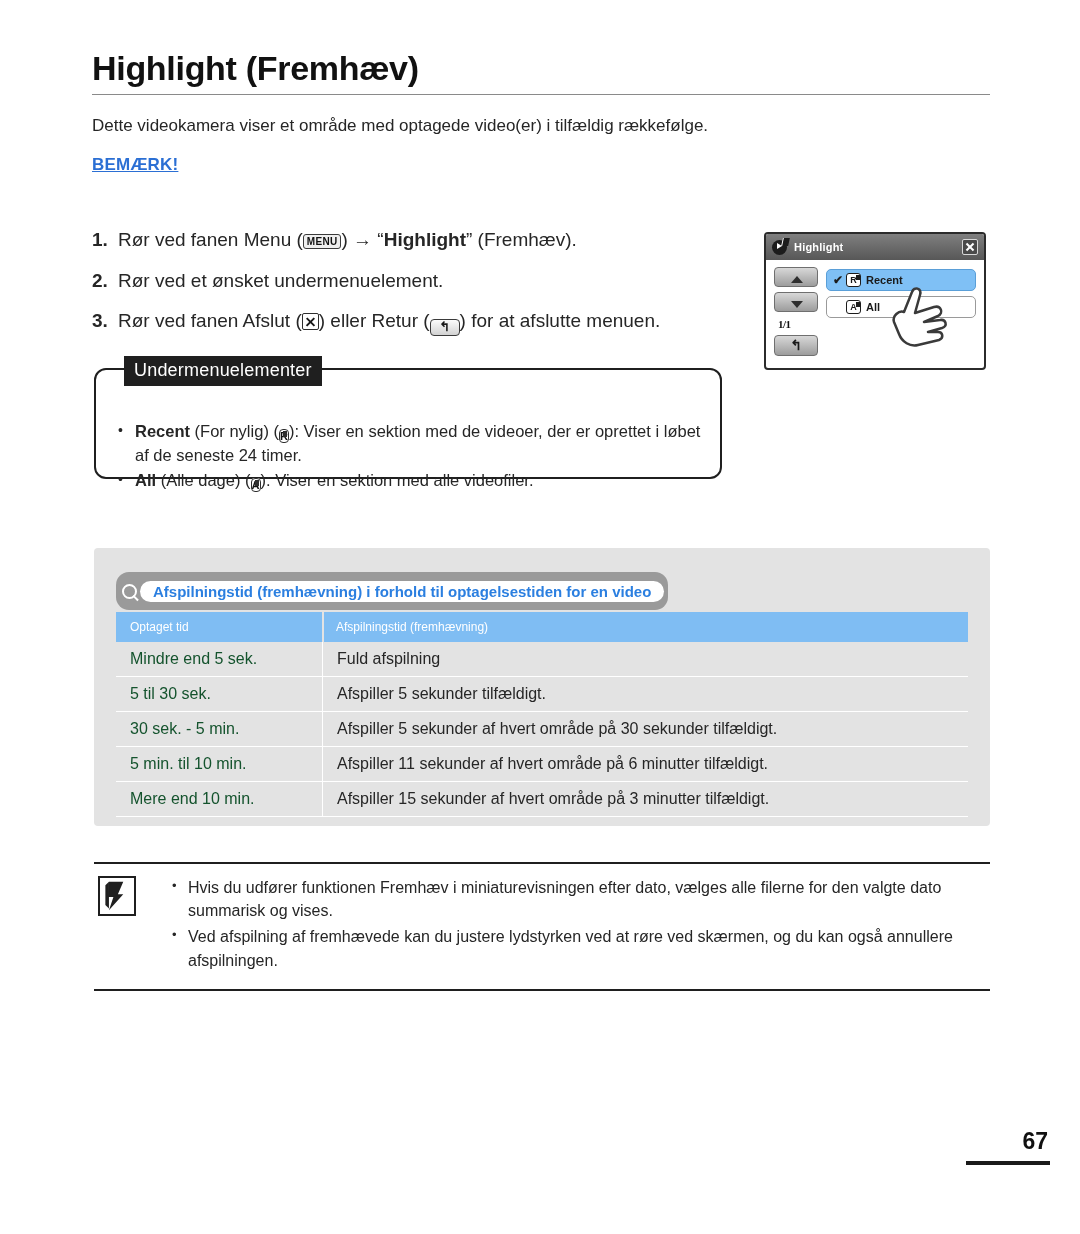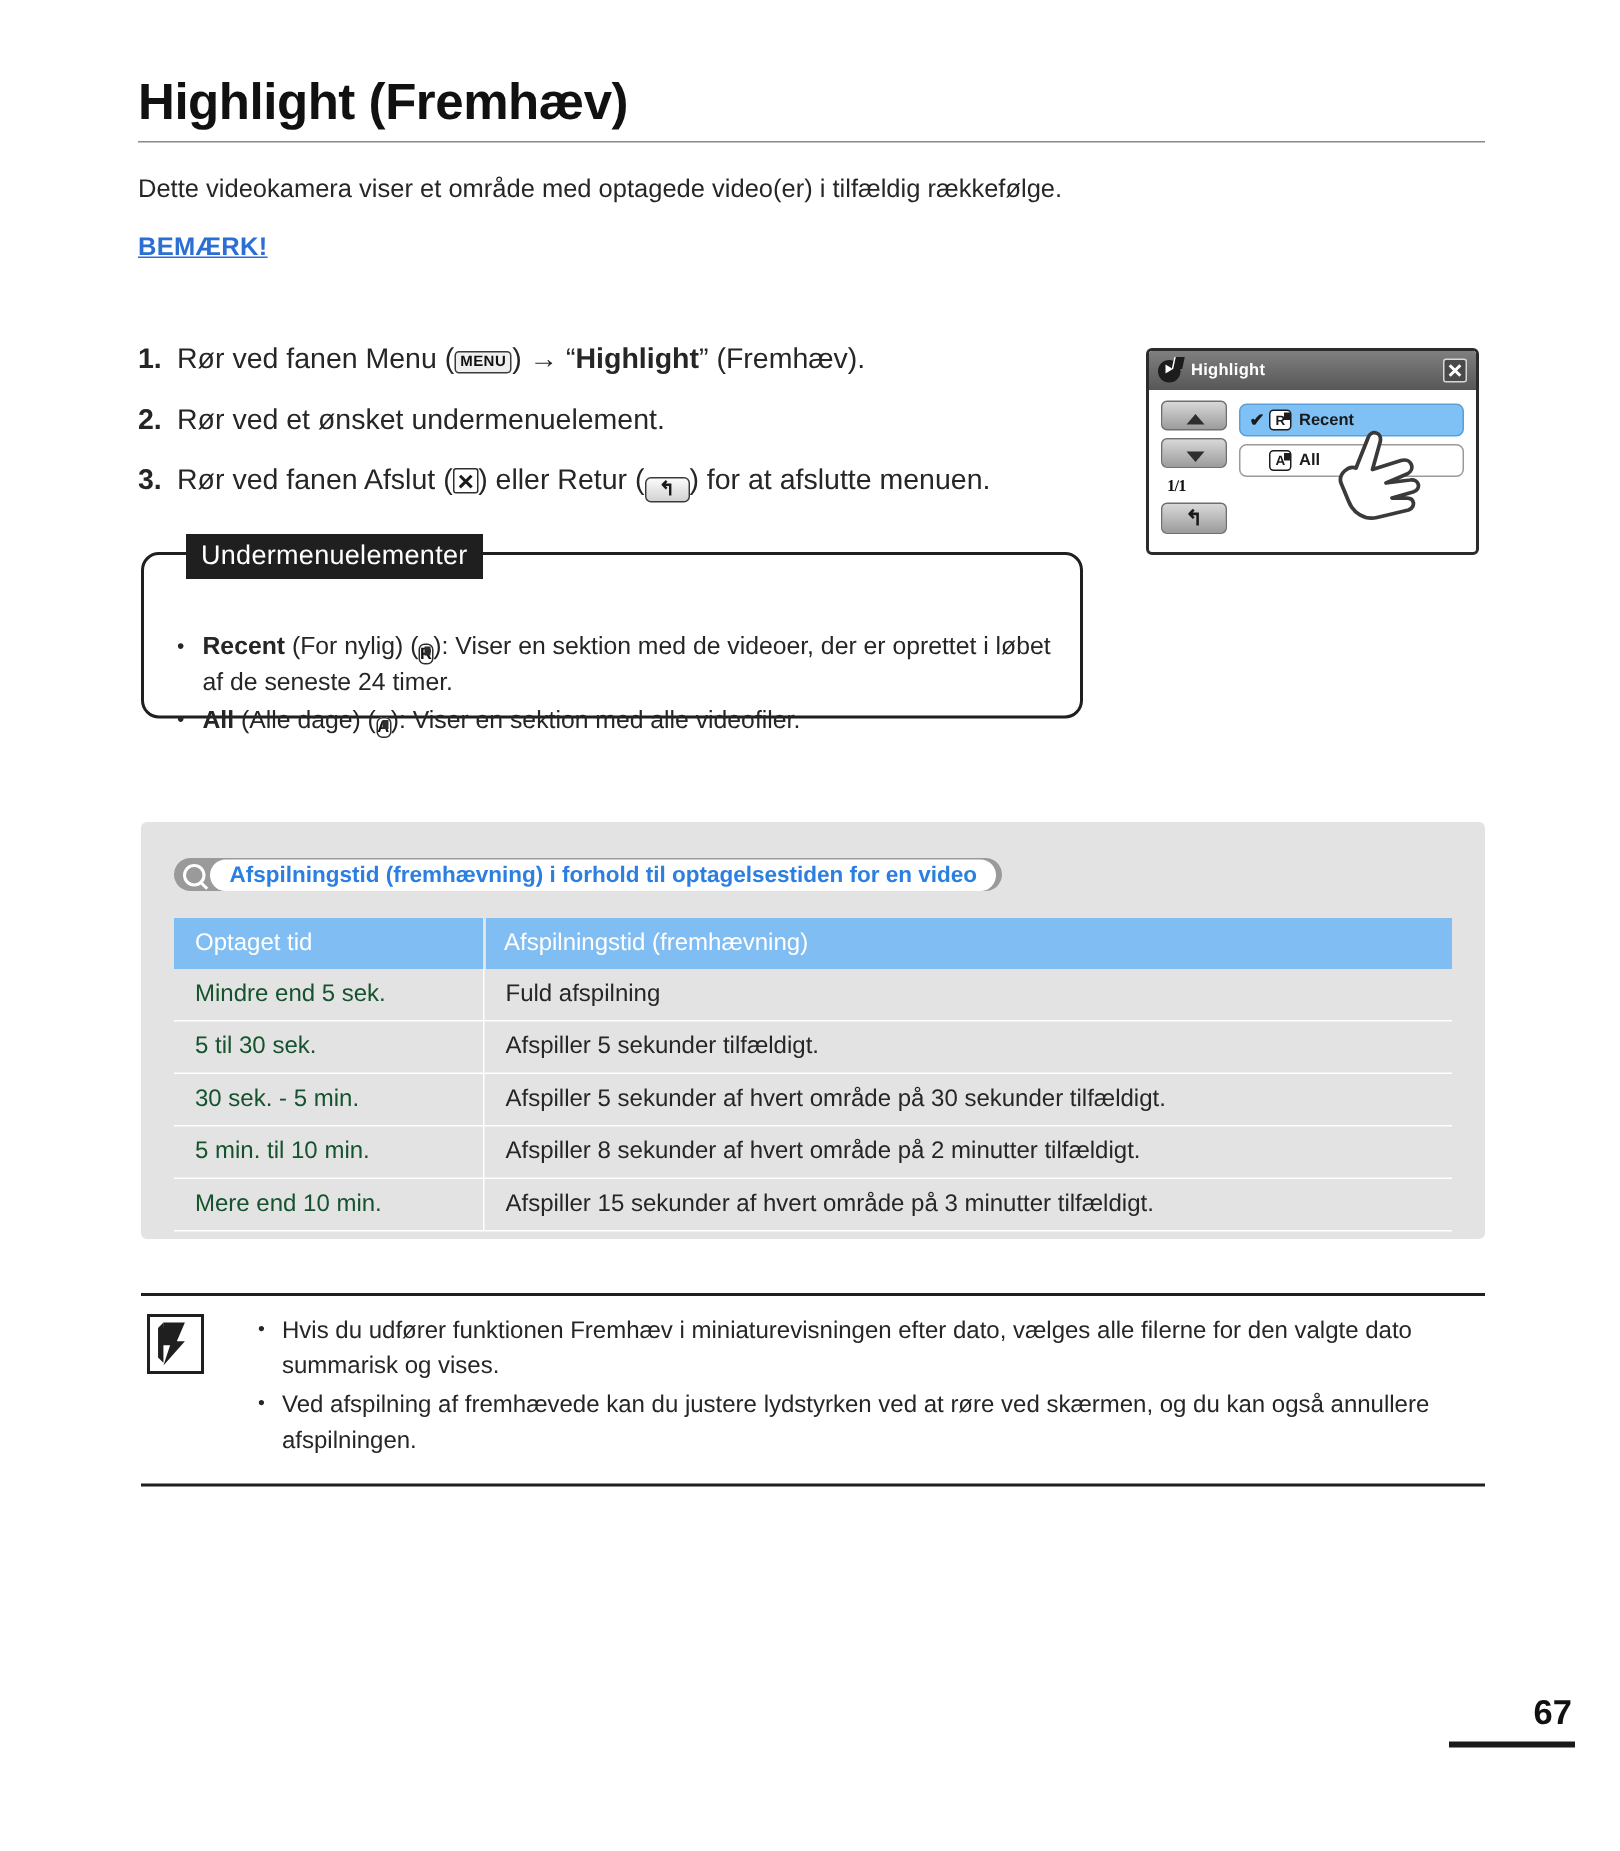--- a/index.html
+++ b/index.html
@@ -205,41 +205,41 @@
   .sm-row { display: flex; font-size: 16.5px; color: #262626; line-height: 1.42; margin-bottom: 2px; }
   .sm-bullet { width: 17px; flex: none; font-size: 14px; line-height: 1.55; }
   .sm-txt { flex: 1; }
 
   
   .panel {
     position: absolute; left: 94px; top: 548px; width: 896px; height: 278px;
     background: #e3e3e3; border-radius: 4px;
   }
   .search-pill {
-    position: absolute; left: 22px; top: 24px; height: 22px;
+    position: absolute; left: 22px; top: 24px; height: 38px;
     background: #9a9a9a; border-radius: 13px; display: flex; align-items: center;
     padding: 0 4px 0 6px;
   }
   .mag {
     width: 15px; height: 15px; border: 2.2px solid #ffffff; border-radius: 50%;
     position: relative; flex: none; margin-right: 3px;
   }
   .mag::after {
     content: ""; position: absolute; right: -4px; bottom: -3px;
     width: 7px; height: 2.4px; background: #fff; transform: rotate(45deg);
   }
   .pill-inner {
     background: #ffffff; border-radius: 12px; height: 21px; display: flex;
     align-items: center; padding: 0 13px; color: #2b7fe0;
     font-size: 15px; font-weight: bold; white-space: nowrap;
   }
   .tbl { position: absolute; left: 22px; top: 64px; right: 22px; }
   .tbl-row { display: flex; align-items: stretch; }
   .tbl-head .c1, .tbl-head .c2 {
-    background: #7fbdf3; color: #ffffff; font-size: 16px; font-weight: normal;
+    background: #7fbdf3; color: #ffffff; font-size: 12px; font-weight: normal;
   }
   .c1 { width: 206px; flex: none; padding: 8px 0 8px 14px; font-size: 16px; color: #14532d; }
   .c2 { flex: 1; padding: 8px 0 8px 14px; font-size: 16px; color: #262626; }
   .tbl-head .c2 { margin-left: 2px; padding-left: 12px; }
   .tbl-body .tbl-row { border-bottom: 1.5px solid #ffffff; }
   .tbl-body .c2 { border-left: 1.5px solid #ffffff; }
 
   
   .notes {
     position: absolute; left: 94px; top: 862px; width: 896px;
@@ -358,21 +358,21 @@
         <div class="tbl-row">
           <div class="c1">5 til 30 sek.</div>
           <div class="c2">Afspiller 5 sekunder tilfældigt.</div>
         </div>
         <div class="tbl-row">
           <div class="c1">30 sek. - 5 min.</div>
           <div class="c2">Afspiller 5 sekunder af hvert område på 30 sekunder tilfældigt.</div>
         </div>
         <div class="tbl-row">
           <div class="c1">5 min. til 10 min.</div>
-          <div class="c2">Afspiller 8 sekunder af hvert område på 2 minutter tilfældigt.</div>
+          <div class="c2">Afspiller 11 sekunder af hvert område på 6 minutter tilfældigt.</div>
         </div>
         <div class="tbl-row">
           <div class="c1">Mere end 10 min.</div>
           <div class="c2">Afspiller 15 sekunder af hvert område på 3 minutter tilfældigt.</div>
         </div>
       </div>
     </div>
   </div>
 
   <div class="notes">

